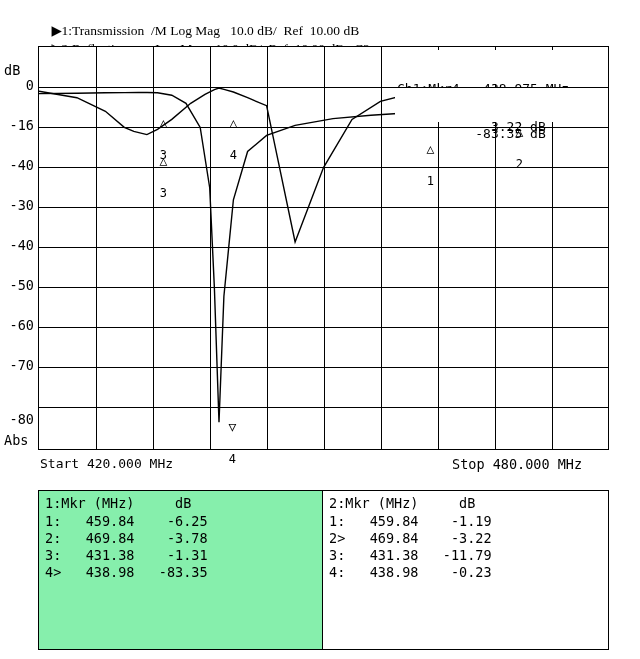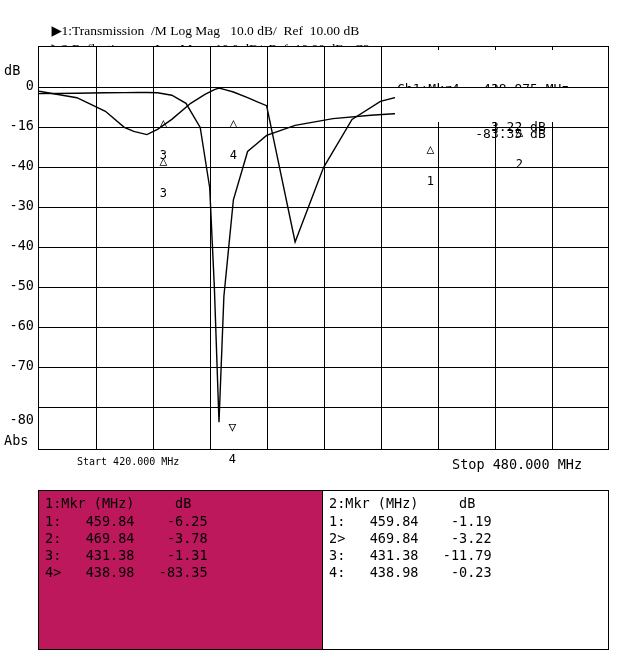--- a/index.html
+++ b/index.html
@@ -24,37 +24,37 @@
   .gridline-h {position:absolute; left:0; right:0; height:1px; background:#000;}
   .gridline-v {position:absolute; top:0; bottom:0; width:1px; background:#000;}
 
   
   #y-labels {position:absolute; left:0px; top:46px; width:36px; height:404px;}
   .ylab {position:absolute; right:2px; text-align:right; font-size:13.5px; line-height:13px;}
   #db-label {position:absolute; left:4px; top:62px; font-size:13.5px;}
   #abs-label {position:absolute; left:4px; top:432px; font-size:13.5px;}
 
   
-  #start-label {position:absolute; left:40px; top:456px; font-size:10px; white-space:pre;margin-left:37px;}
+  #start-label {position:absolute; left:40px; top:456px; font-size:13px; white-space:pre;}
   #stop-label {position:absolute; left:452px; top:456px; font-size:13.5px; white-space:pre;}
 
   
   .readout {position:absolute; background:#fff; border:1px solid #000; box-sizing:border-box;
             font-size:13px; line-height:15px; white-space:pre; padding:1px 2px;}
   #readout-ch1 {left:395px; top:50px; width:213px; height:34px; border:none;}
   #readout-ch2 {left:395px; top:88px; width:213px; height:34px; border:none;}
 
   
   .mkr {position:absolute; font-size:12px; line-height:11px; text-align:center; white-space:pre;}
   .mkr .sym {display:block; font-size:13px; line-height:11px;}
   .mkr .num {display:block; font-size:12px; line-height:11px;}
 
   
   #table-left {position:absolute; left:38px; top:490px; width:285px; height:160px;
-               border:1px solid #000; box-sizing:border-box; background:#be185d;}
+               border:1px solid #000; box-sizing:border-box; background:#86efac;}
   #table-right {position:absolute; left:322px; top:490px; width:287px; height:160px;
                 border:1px solid #000; box-sizing:border-box; background:#fff;}
   .tbl-head {font-size:13.5px; white-space:pre; padding:4px 0 0 6px;}
   .tbl-rows {padding:2px 0 0 6px;}
   .tbl-row {font-size:13.5px; white-space:pre; line-height:17px;}
 </style>
 </head>
 <body>
 
 <div id="trace-header">

